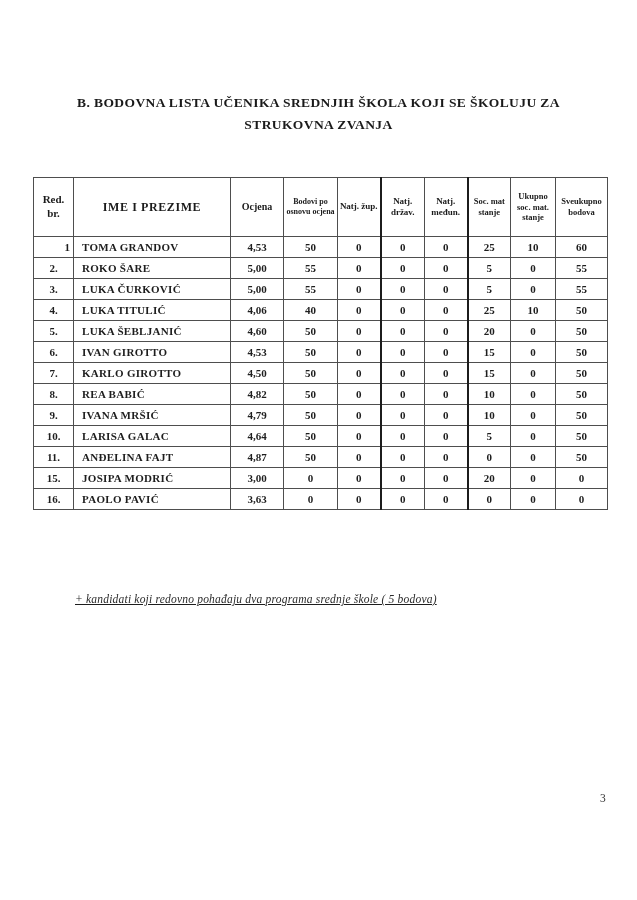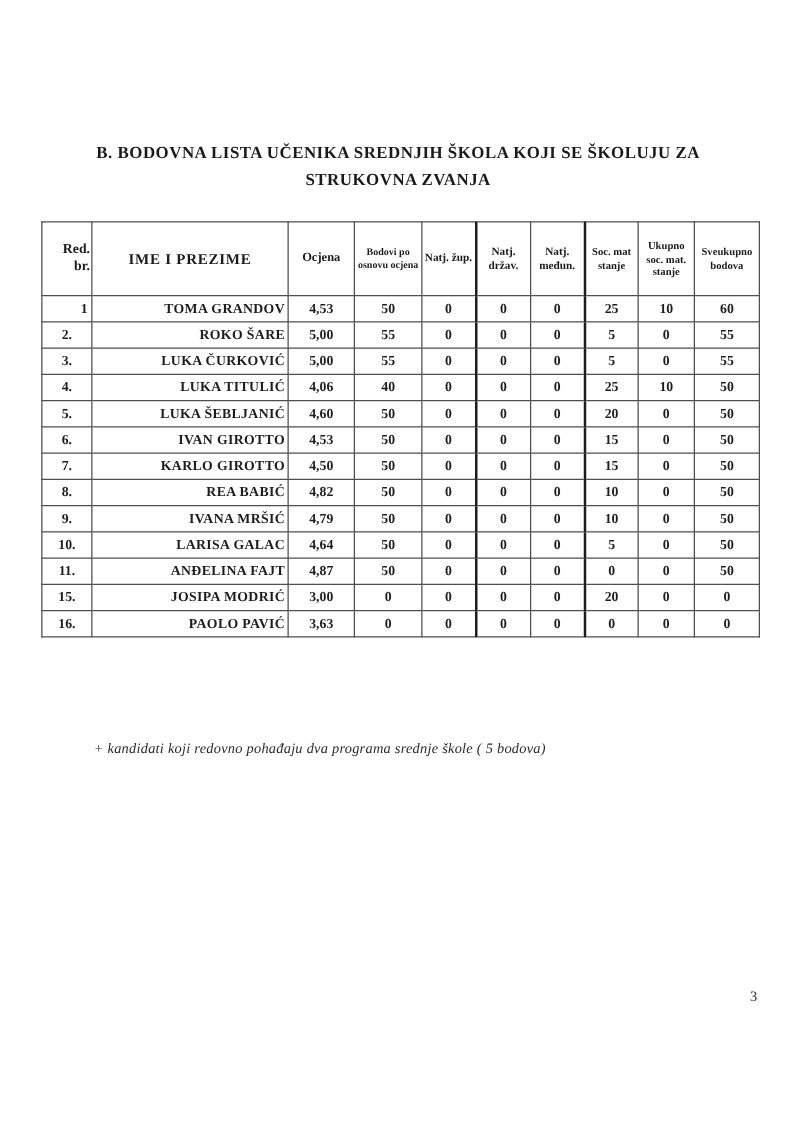--- a/index.html
+++ b/index.html
@@ -7,21 +7,21 @@
   body {
     font-family: "Liberation Serif", "DejaVu Serif", serif;
     color: #1d1d1d;
     position: relative;
     overflow: hidden;
   }
   .page { position: absolute; inset: 0; background: #fff; }
 
   .title {
     position: absolute;
-    top: 111px; left: 0; right: 0;
+    top: 92px; left: 0; right: 0;
     text-align: center;
     font-weight: bold;
     font-size: 13.5px;
     letter-spacing: 0.4px;
     line-height: 22px;
     color: #1a1a1a;
   }
 
   table.score {
     position: absolute;
@@ -43,58 +43,58 @@
 
   thead tr { height: 59px; }
   thead th {
     font-weight: bold;
     text-align: center;
     vertical-align: middle;
     line-height: 1.25;
     color: #1b1b1b;
     padding: 1px;
   }
-  thead th:nth-child(1)  { font-size: 11px; text-align: right; }
+  thead th:nth-child(1)  { font-size: 11px; }
   thead th:nth-child(2)  { font-size: 12px; letter-spacing: 0.6px; }
   thead th:nth-child(3)  { font-size: 10px; }
   thead th:nth-child(4)  { font-size: 8px;  }
   thead th:nth-child(5), thead th:nth-child(6), thead th:nth-child(7) { font-size: 9px; }
   thead th:nth-child(8), thead th:nth-child(9), thead th:nth-child(10){ font-size: 8.5px; }
 
   tbody tr { height: 21px; }
   tbody td {
     font-size: 11px;
     font-weight: bold;
     text-align: center;
     vertical-align: middle;
     color: #1e1e1e;
     padding: 0 2px;
     white-space: nowrap;
     overflow: hidden;
   }
   tbody td.name {
-    text-align: right;
+    text-align: left;
     padding-left: 8px;
     letter-spacing: 0.3px;
   }
   tbody td.ord { text-align: center; }
   tbody tr:first-child td.ord { text-align: right; padding-right: 3px; }
 
   
   tbody tr:nth-child(14) td { border-bottom: 3px solid #141414; }
 
   
   tbody tr:nth-child(n+15) { height: 20px; }
   tbody tr:nth-child(n+15) td {
     font-weight: bold;
     color: #3d3d3d;
     font-size: 10.5px;
   }
 
-  .footnotes { position: absolute; left: 75px; top: 593px; }
+  .footnotes { position: absolute; left: 75px; top: 593px; text-decoration: underline; }
   .fn-italic {
     font-style: italic;
     font-size: 11.5px;
     color: #2a2a2a;
     letter-spacing: 0.2px;
   }
   .fn-bold {
     font-weight: bold;
     font-size: 11.5px;
     margin-top: 2px;

